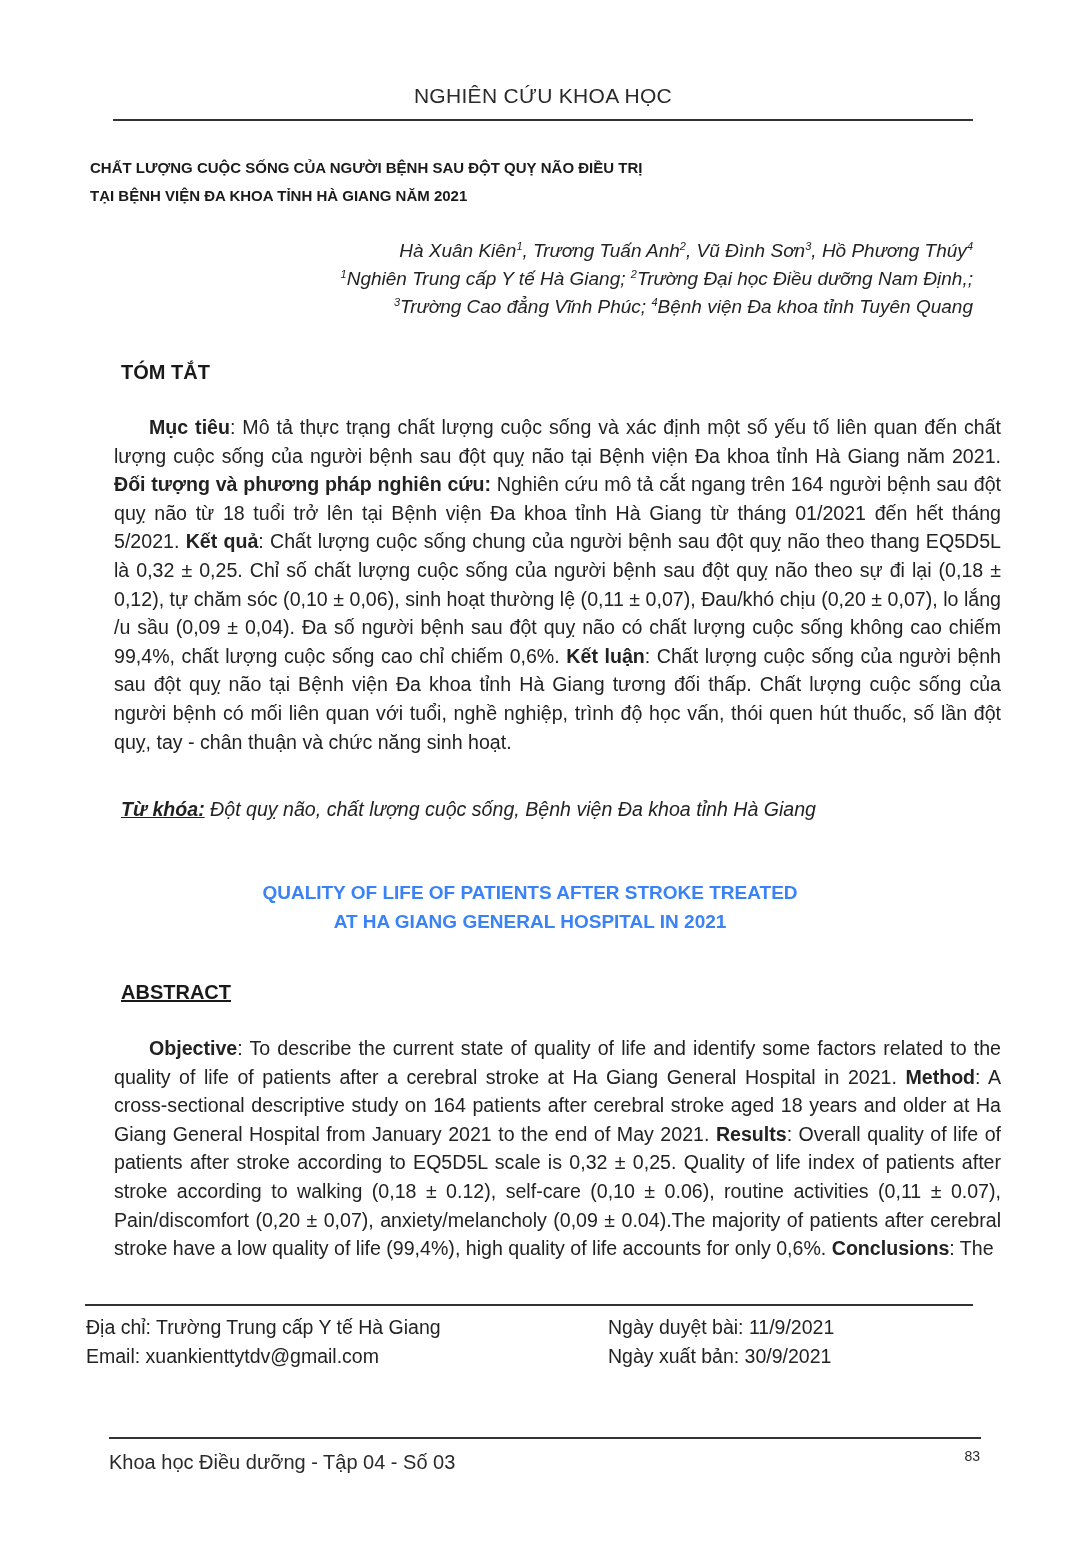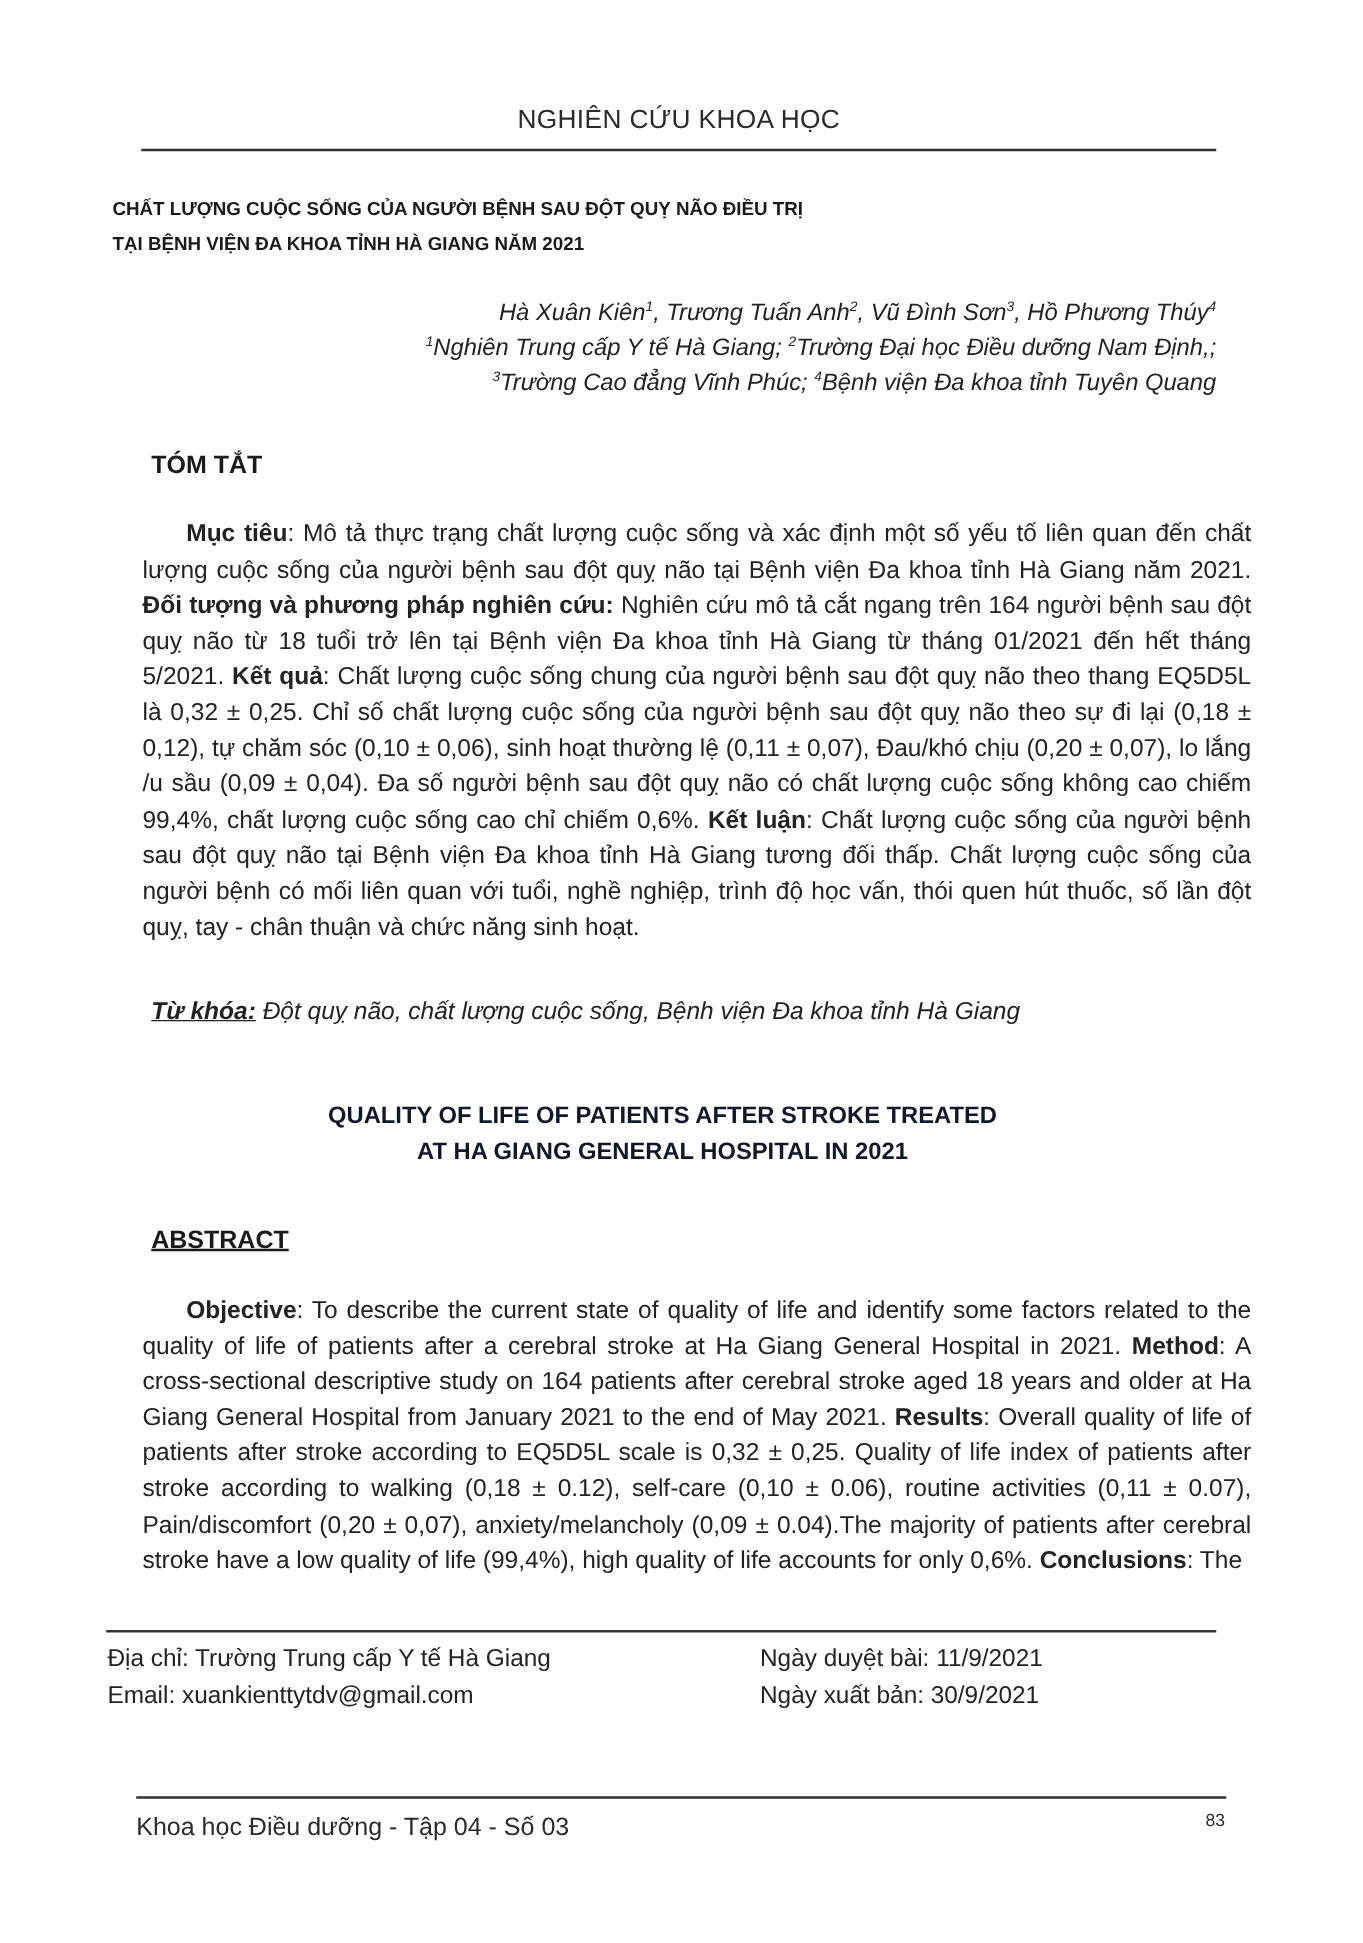--- a/index.html
+++ b/index.html
@@ -30,21 +30,21 @@
       font-size: 19.6px; line-height: 28.6px; text-align: justify;
       text-indent: 35px; color: #222; margin-left: 28px;
     }
     .abstract b { font-weight: bold; }
     .keywords {
       position: absolute; left: 121px; top: 798px; font-style: italic; font-size: 19.6px; color: #222;
     }
     .keywords b { font-weight: bold; text-decoration: underline; }
     .en-title {
       position: absolute; left: 90px; width: 880px; top: 878px;
-      text-align: center; font-weight: bold; font-size: 19px; line-height: 29px; color: #0f172a;
+      text-align: center; font-weight: bold; font-size: 19px; line-height: 29px; color: #3b82f6;
     }
     .rule.meta { left: 85px; width: 888px; top: 1304px; height: 2px; }
     .meta-col {
       position: absolute; top: 1313px; font-size: 19.5px; line-height: 29px; color: #222;
     }
     .meta-col.left { left: 86px; }
     .meta-col.right { left: 608px; }
     .rule.bottom { left: 109px; width: 872px; top: 1437px; height: 2px; background: #333; }
     .footer-journal {
       position: absolute; left: 109px; top: 1451px; font-size: 20px; color: #2a2a2a;

